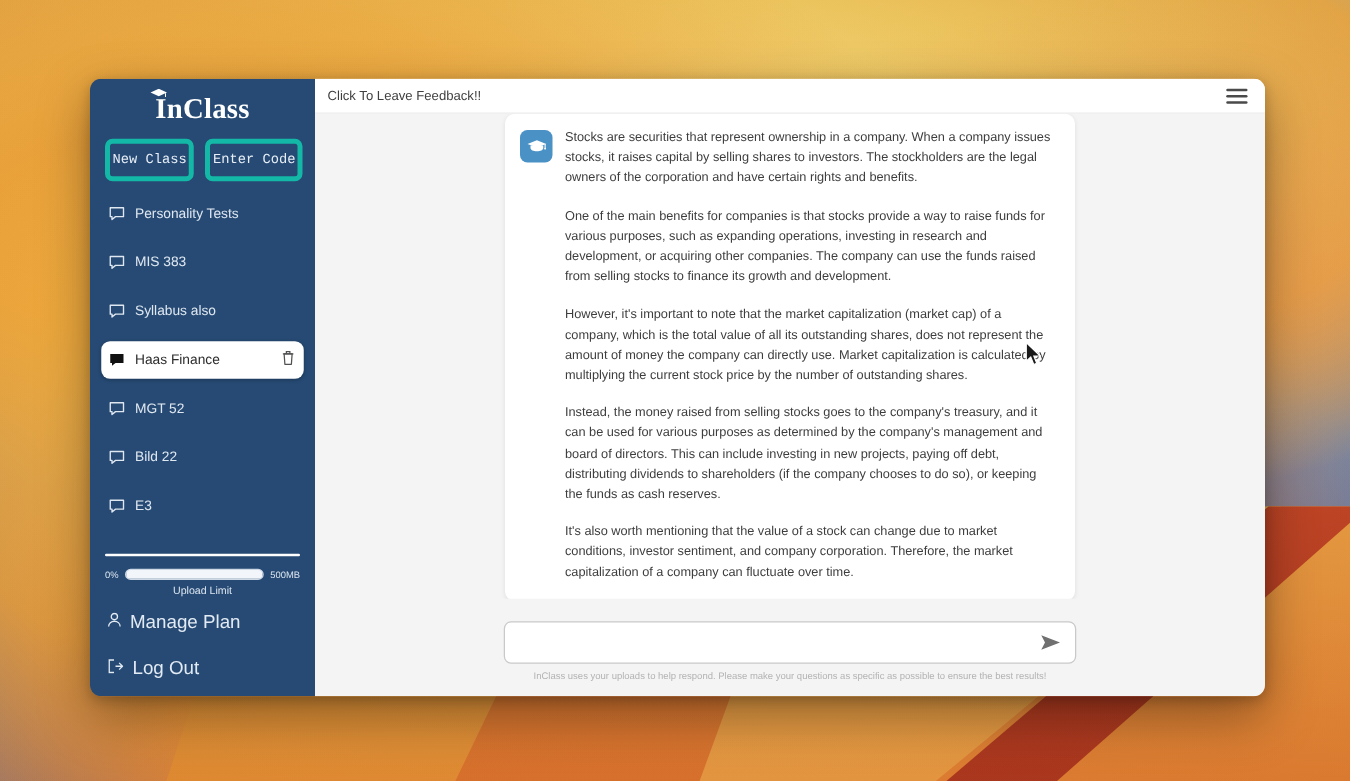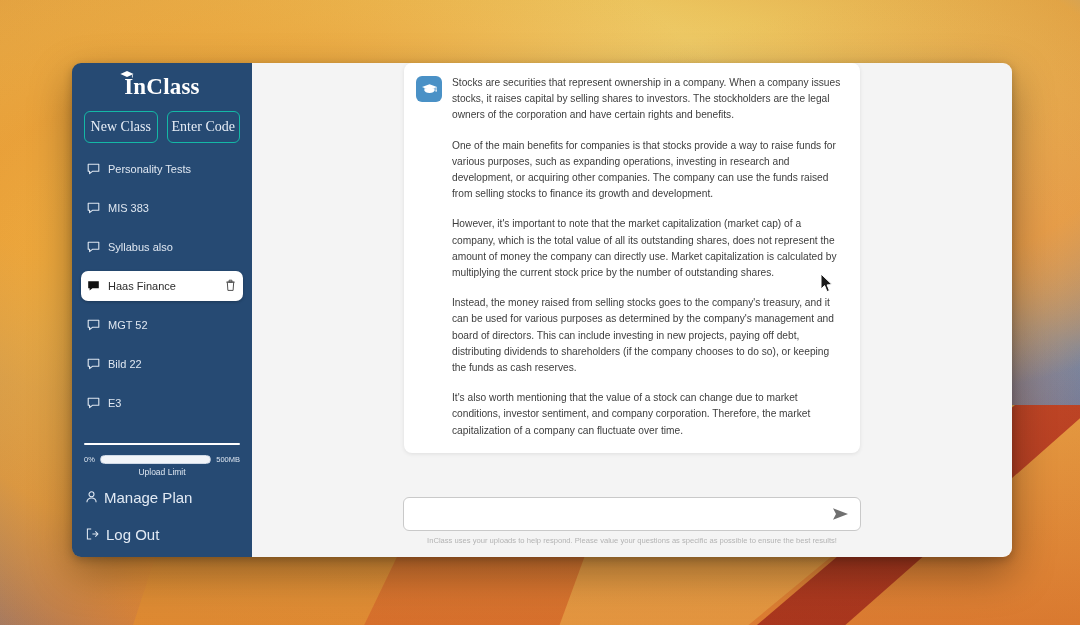--- a/index.html
+++ b/index.html
@@ -95,26 +95,26 @@
     top: 8px;
   }
 
   .btn-row {
     display: flex;
     gap: 9px;
     padding: 4px 12px 14px 12px;
   }
   .sbtn {
     flex: 1;
-    border: 1px solid #14b8a6;
+    border: 4px solid #14b8a6;
     border-radius: 6px;
     background: transparent;
     color: #e7eef7;
-    font-size: 14px;
-    font-family: Liberation Serif, serif;
+    font-size: 11px;
+    font-family: Liberation Mono, monospace;
     padding: 7px 2px;
     text-align: center;
     cursor: pointer;
     white-space: nowrap;
   }
 
   .nav {
     flex: 1 1 auto;
     padding: 0 9px;
     overflow: hidden;
@@ -455,20 +455,28 @@
               <path d="M6.4 6h5.6M9.3 3.3L12 6l-2.7 2.7" fill="none" stroke="#e2eaf4" stroke-width="1.05" stroke-linejoin="round"></path>
             </svg>
           </span>
           <span>Log Out</span>
         </div>
       </div>
     </aside>
 
     <section class="main">
 
+      <div class="topbar">
+        <span class="feedback">Click To Leave Feedback!!</span>
+        <span class="hamburger">
+          <i></i>
+            <i></i>
+            <i></i>
+        </span>
+      </div>
 
       <div class="chat-scroll">
         <div class="msg-card">
           <div class="avatar">
             <svg width="17" height="12" viewBox="0 0 17 12">
               <path d="M8.5 1.2 L16 4.1 L8.5 7 L1 4.1 Z" fill="#ffffff"></path>
               <path d="M3.4 5.3 v2.0 c0 1.6 2.3 2.6 5.1 2.6 s5.1-1.0 5.1-2.6 v-2.0" fill="#ffffff"></path>
               <path d="M15.1 4.5 v3.1" stroke="#ffffff" stroke-width="0.9" stroke-linecap="round"></path>
               <circle cx="15.1" cy="7.9" r="0.75" fill="#ffffff"></circle>
             </svg>
@@ -485,21 +493,21 @@
 
       <div class="composer-wrap">
         <div class="composer">
           <input type="text" placeholder="" style="">
           <span class="send-btn">
             <svg width="17" height="14" viewBox="0 0 17 14">
               <path d="M1 1.2 L16 7 L1 12.8 L4 7 Z" fill="#707070"></path>
             </svg>
           </span>
         </div>
-        <div class="disclaimer">InClass uses your uploads to help respond. Please value your questions as specific as possible to ensure the best results!</div>
+        <div class="disclaimer">InClass uses your uploads to help respond. Please make your questions as specific as possible to ensure the best results!</div>
       </div>
 
       <svg class="cursor" viewBox="0 0 14 20">
         <path d="M1 1 L1 16 L4.6 12.6 L7 18.6 L9.4 17.6 L7.1 11.9 L12 11.6 Z" fill="#1a1a1a" stroke="#ffffff" stroke-width="1"></path>
       </svg>
 
     </section>
   </div>
 </div>
 

